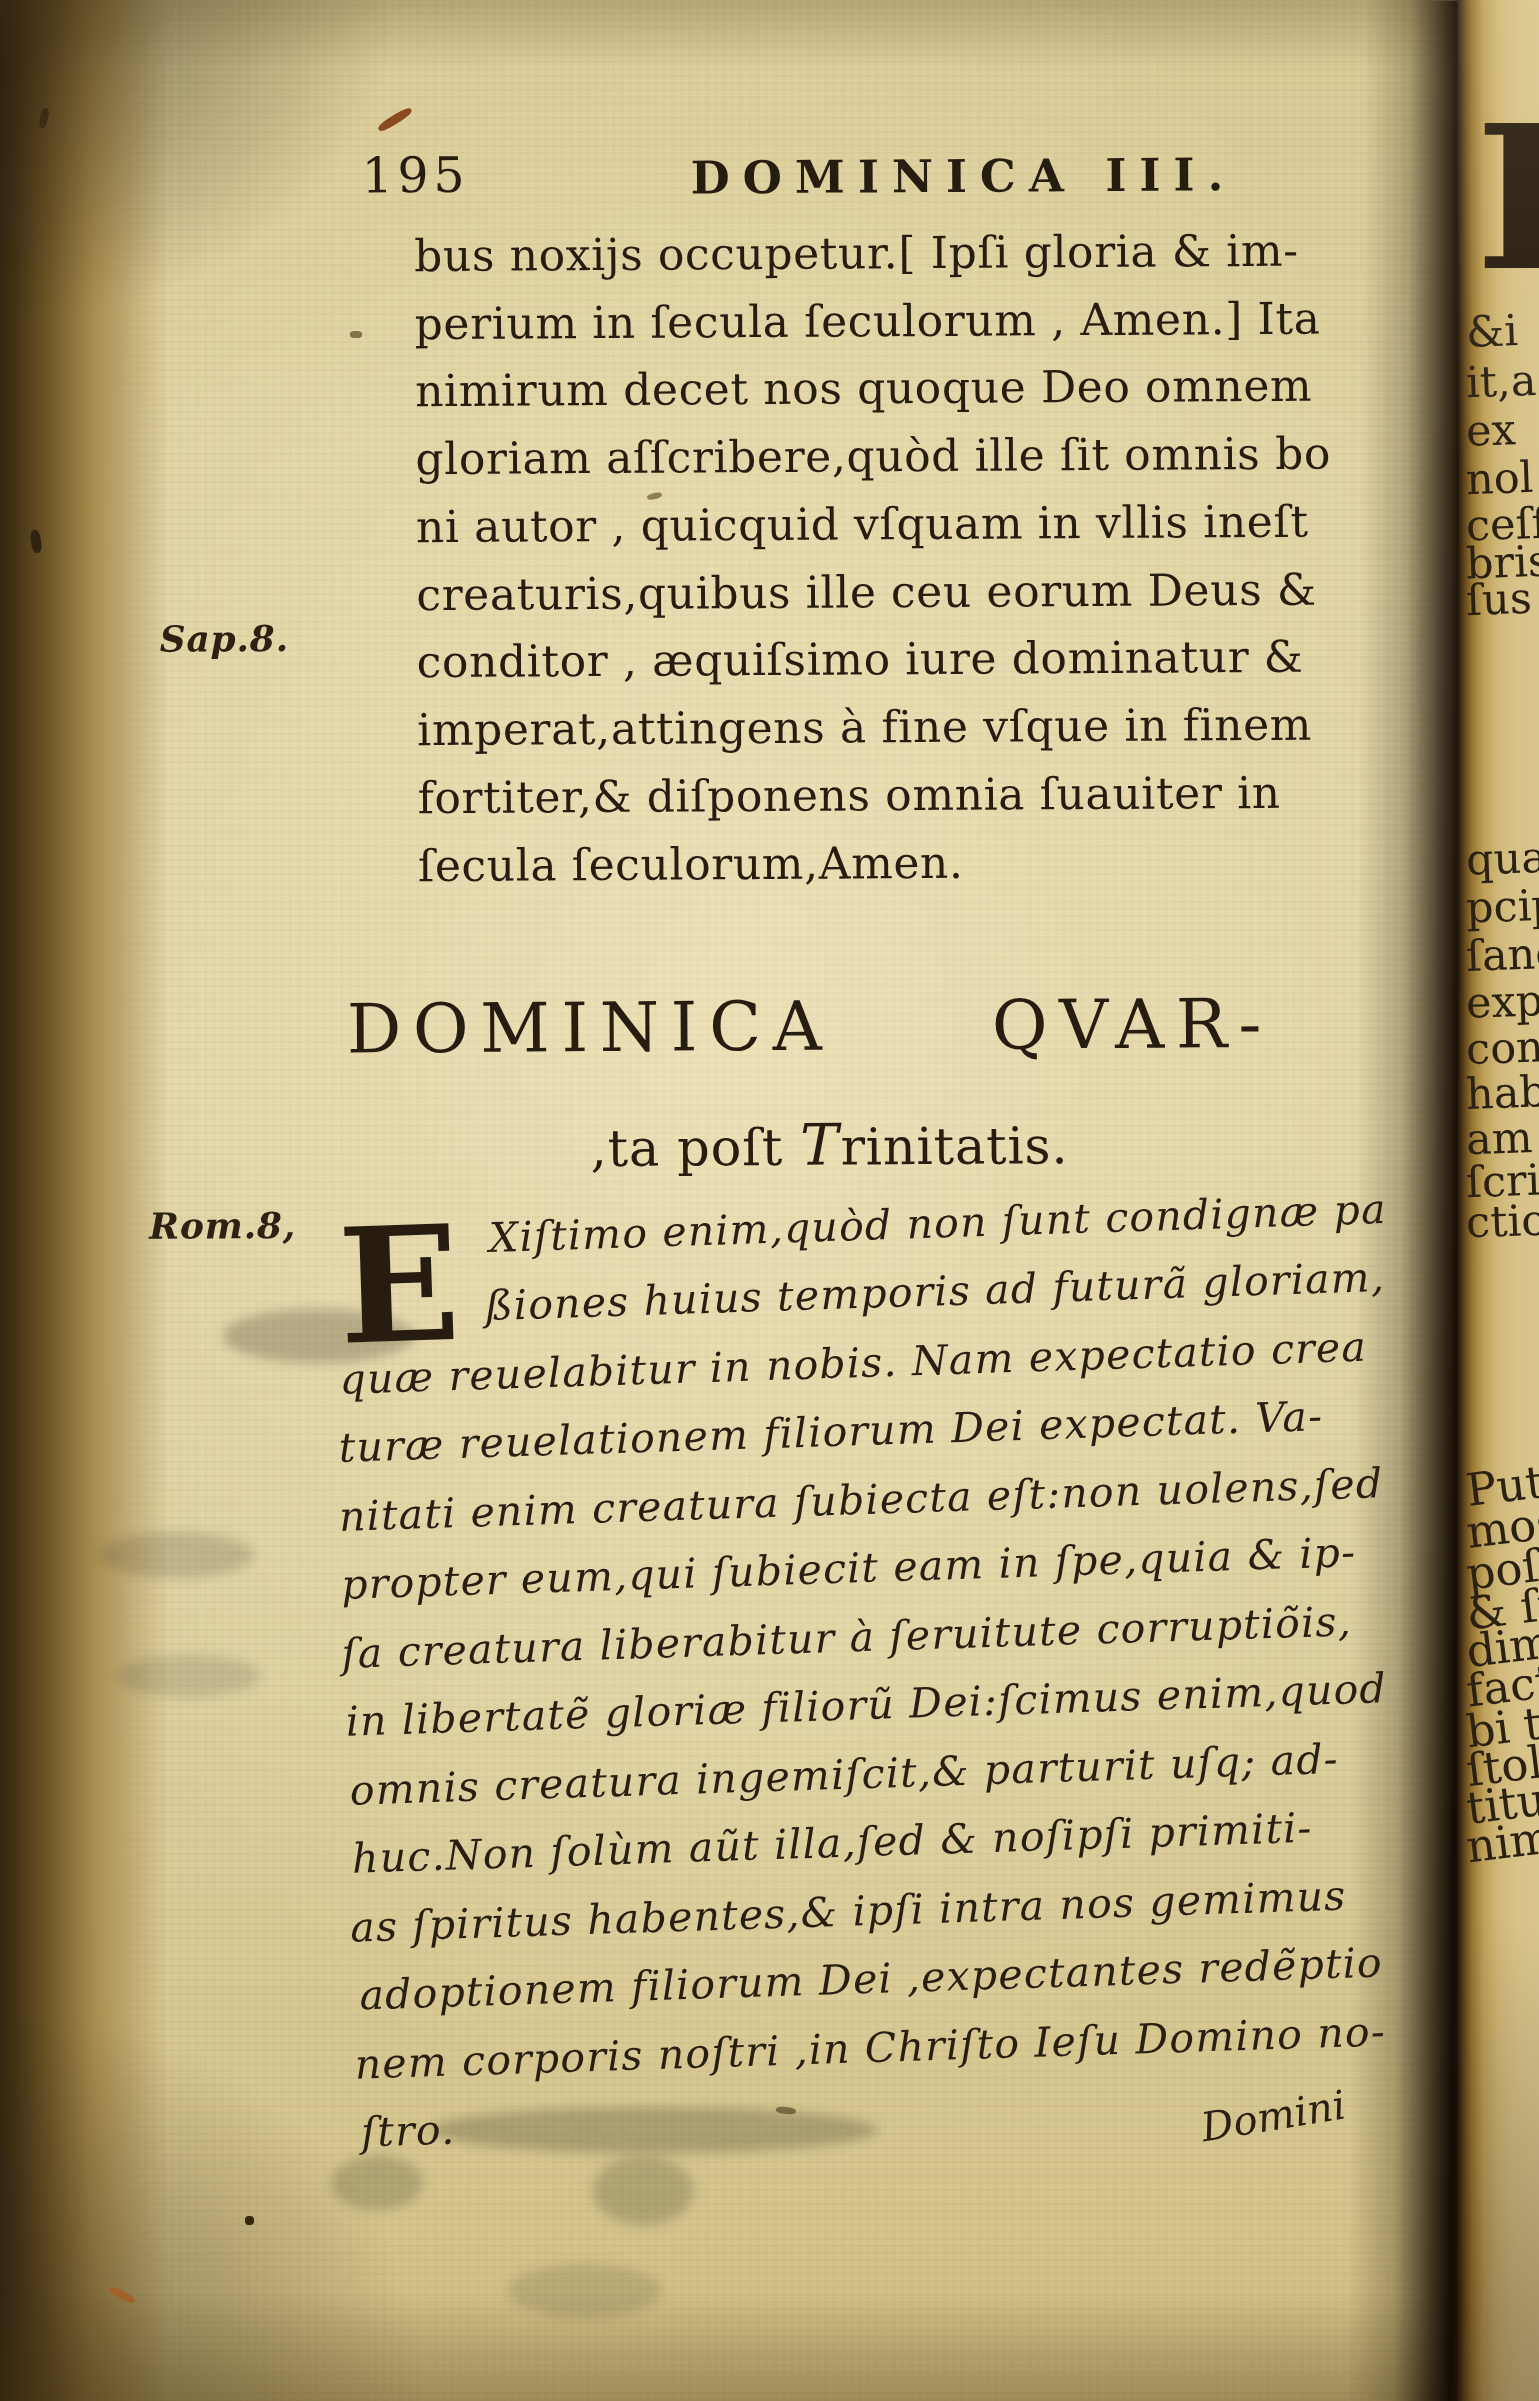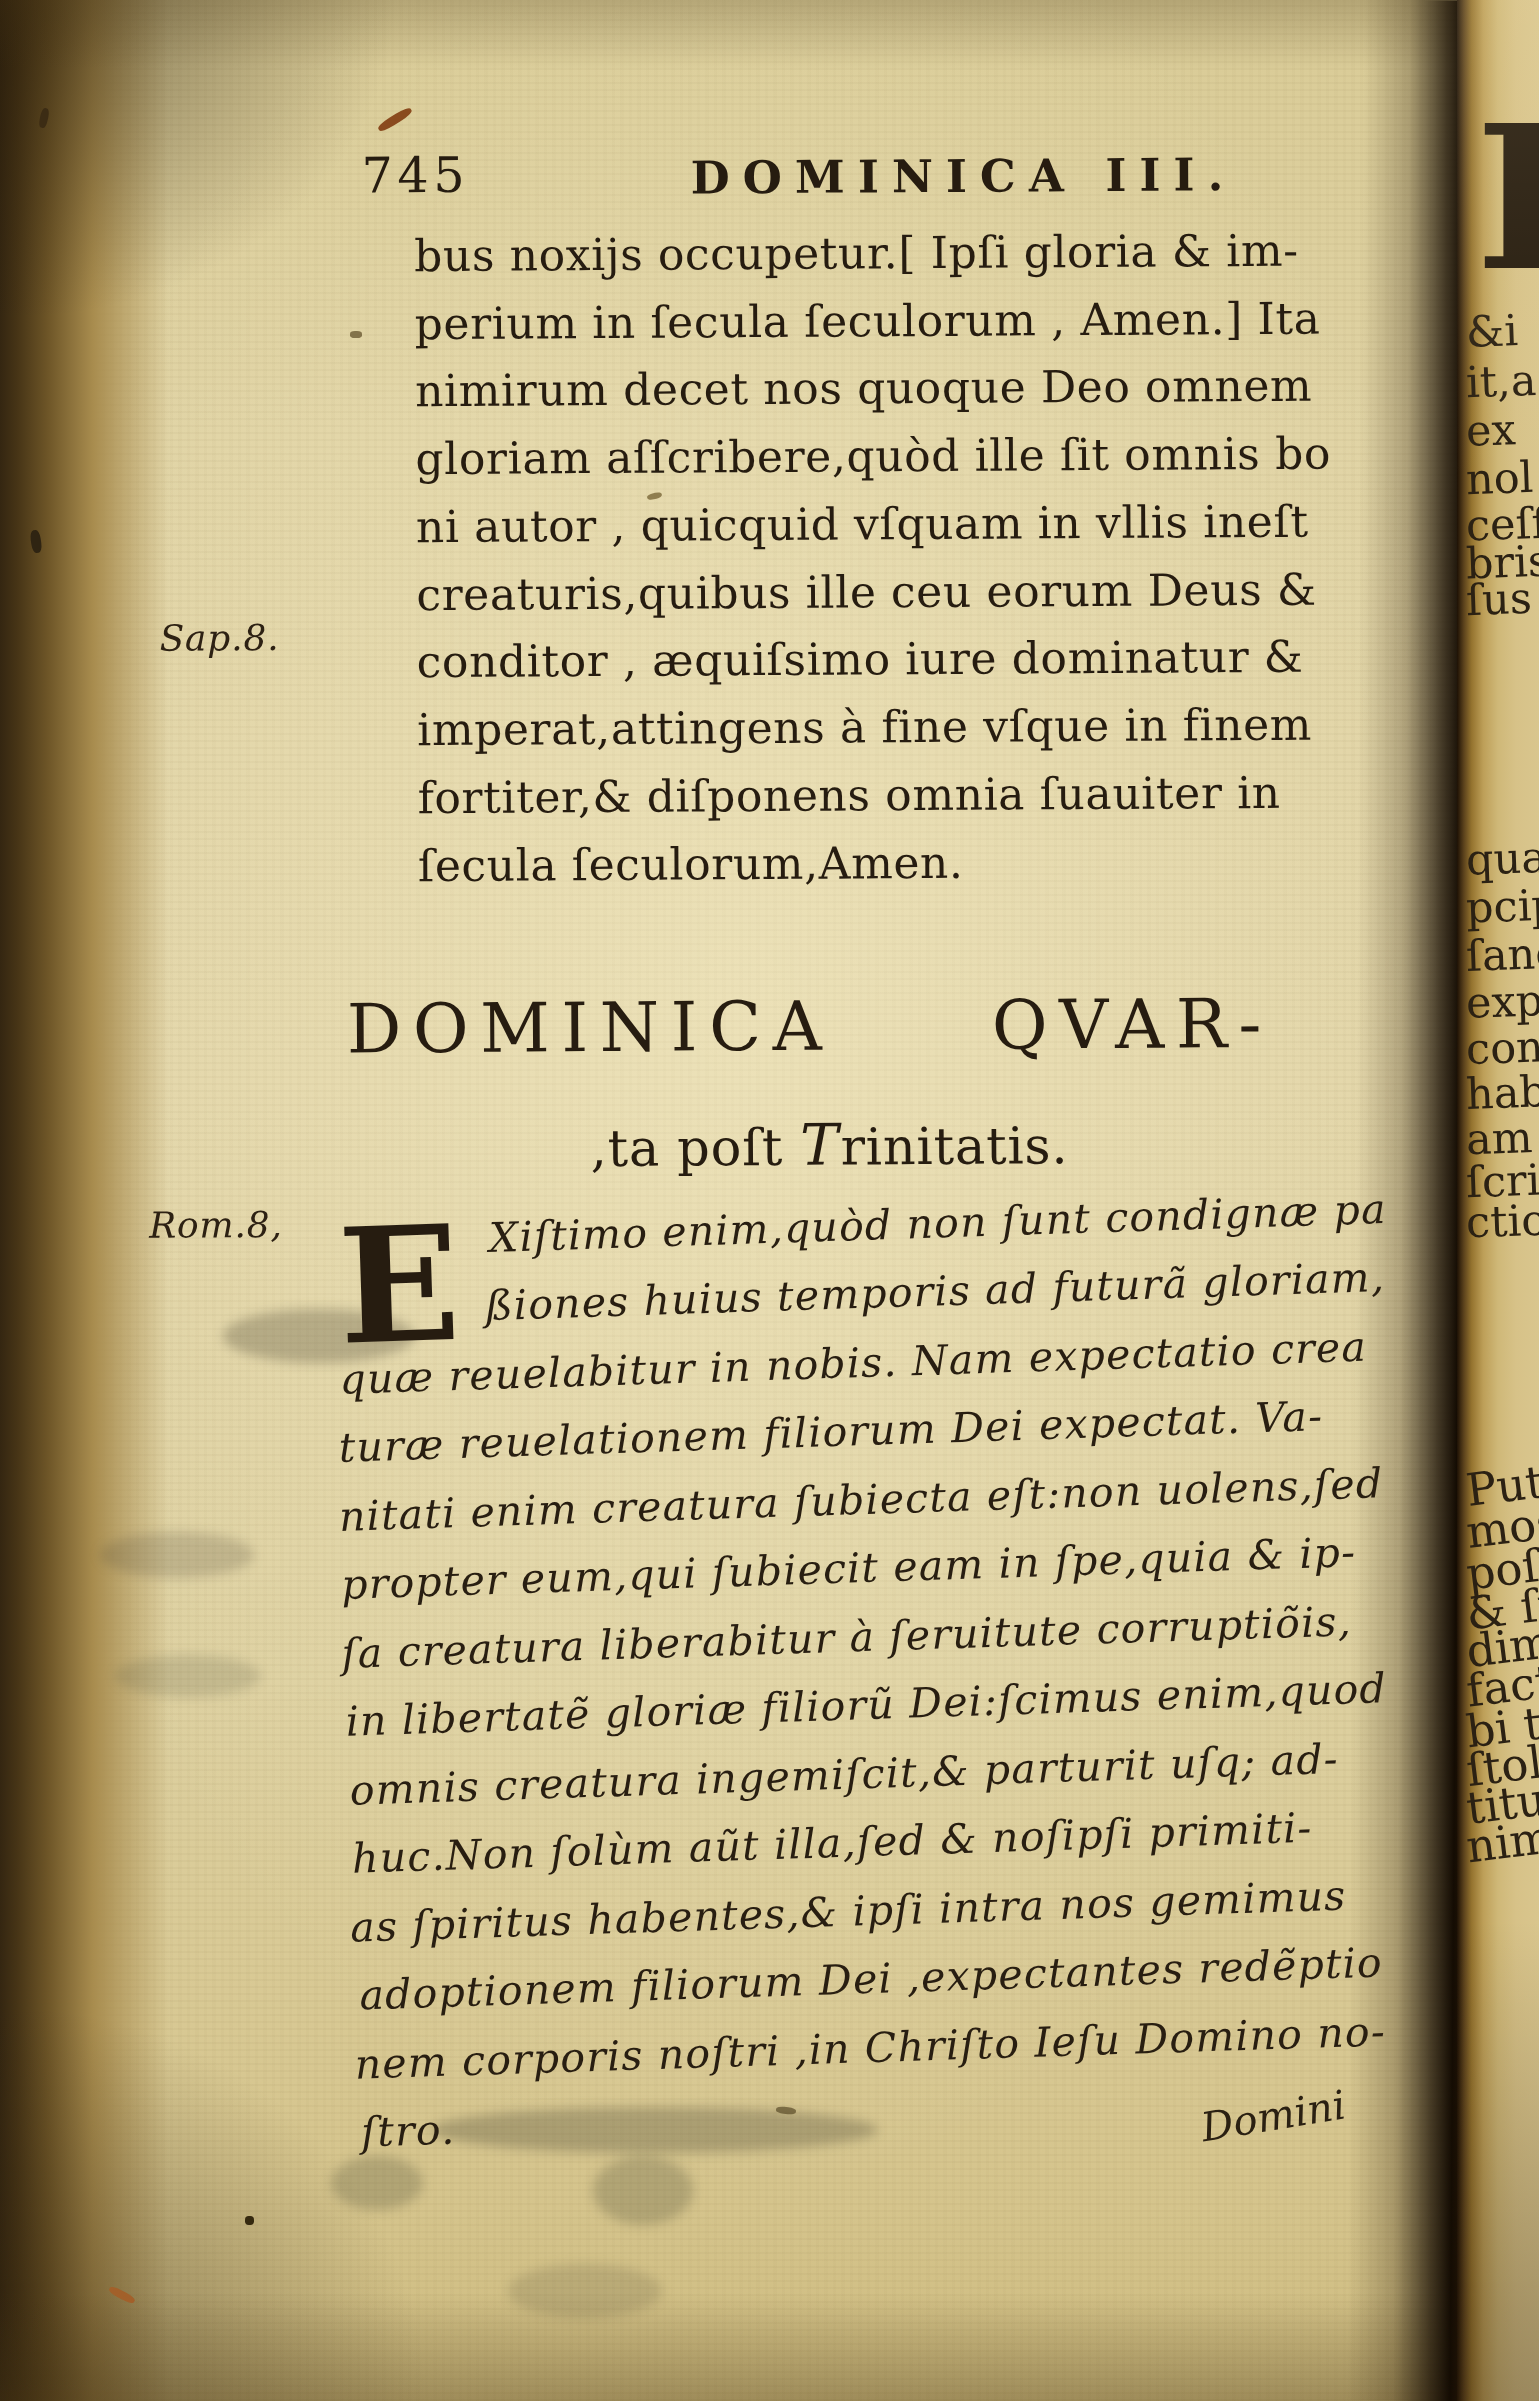--- a/index.html
+++ b/index.html
@@ -37,21 +37,21 @@
 
   
   .ink{color:#261c10;}
   .rot-main{position:absolute;inset:0;transform:rotate(-0.35deg);}
 
   .pageno{position:absolute;left:368px;top:145px;font-size:49px;letter-spacing:4.6px;}
   .runhead{position:absolute;left:697px;top:151px;font-size:45px;letter-spacing:13px;font-weight:bold;white-space:nowrap;}
 
   .bodyline{position:absolute;left:420px;font-size:44px;letter-spacing:0.6px;white-space:nowrap;}
 
-  .marginnote{position:absolute;font-size:36px;font-weight:normal;font-style:italic;letter-spacing:0.8px;color:#2d2113;}
+  .marginnote{position:absolute;font-size:36px;font-weight:bold;font-style:italic;letter-spacing:0.8px;color:#2d2113;}
 
   .head1{position:absolute;top:987px;font-size:68px;letter-spacing:11.5px;white-space:nowrap;}
   .head1a{left:348px;}
   .head1b{left:993px;}
   .head2{position:absolute;left:591px;top:1112px;font-size:51px;letter-spacing:0.8px;white-space:nowrap;}
   .head2 .tword{display:inline-block;}
   .head2 .tword::first-letter{font-style:italic;font-size:1.12em;letter-spacing:2.3px;}
 
   .scripture{position:absolute;inset:0;transform:rotate(-1.5deg);transform-origin:847px 1655px;}
   .dropcap{position:absolute;left:348px;top:1192px;font-size:159px;line-height:1;font-weight:bold;}
@@ -91,21 +91,21 @@
   <div class="speck" style="left:40px;top:108px;width:7.7px;height:20px;background:#3c2c14;transform:rotate(12deg);"></div>
   <div class="speck" style="left:31px;top:530px;width:10px;height:23px;background:#2f2412;transform:rotate(-8deg);"></div>
   <div class="speck" style="left:350px;top:331px;width:12.3px;height:7px;background:rgba(107,90,51,0.8);"></div>
   <div class="speck" style="left:108px;top:2291px;width:28px;height:7.7px;background:#a2602a;transform:rotate(28deg);"></div>
   <div class="speck" style="left:245px;top:2216px;width:9.2px;height:9.2px;background:#35290f;"></div>
   <div class="speck" style="left:647px;top:493px;width:15.4px;height:6.2px;background:rgba(122,104,56,0.8);transform:rotate(-14deg);"></div>
   <div class="speck" style="left:776px;top:2107px;width:20px;height:7px;background:rgba(90,76,40,0.7);transform:rotate(6deg);"></div>
 
   <div class="rot-main ink">
 
-    <div class="pageno">745</div>
+    <div class="pageno">195</div>
     <div class="runhead">DOMINICA III.</div>
 
     <div class="bodyline" style="top:228px;">bus noxijs occupetur.[ Ipſi gloria &amp; im-</div>
     <div class="bodyline" style="top:296px;">perium in ſecula ſeculorum , Amen.] Ita</div>
     <div class="bodyline" style="top:363px;">nimirum decet nos quoque Deo omnem</div>
     <div class="bodyline" style="top:431px;">gloriam aſſcribere,quòd ille ſit omnis bo</div>
     <div class="bodyline" style="top:499px;">ni autor , quicquid vſquam in vllis ineſt</div>
     <div class="bodyline" style="top:567px;">creaturis,quibus ille ceu eorum Deus &amp;</div>
     <div class="bodyline" style="top:634px;">conditor , æquiſsimo iure dominatur &amp;</div>
     <div class="bodyline" style="top:702px;">imperat,attingens à fine vſque in finem</div>

